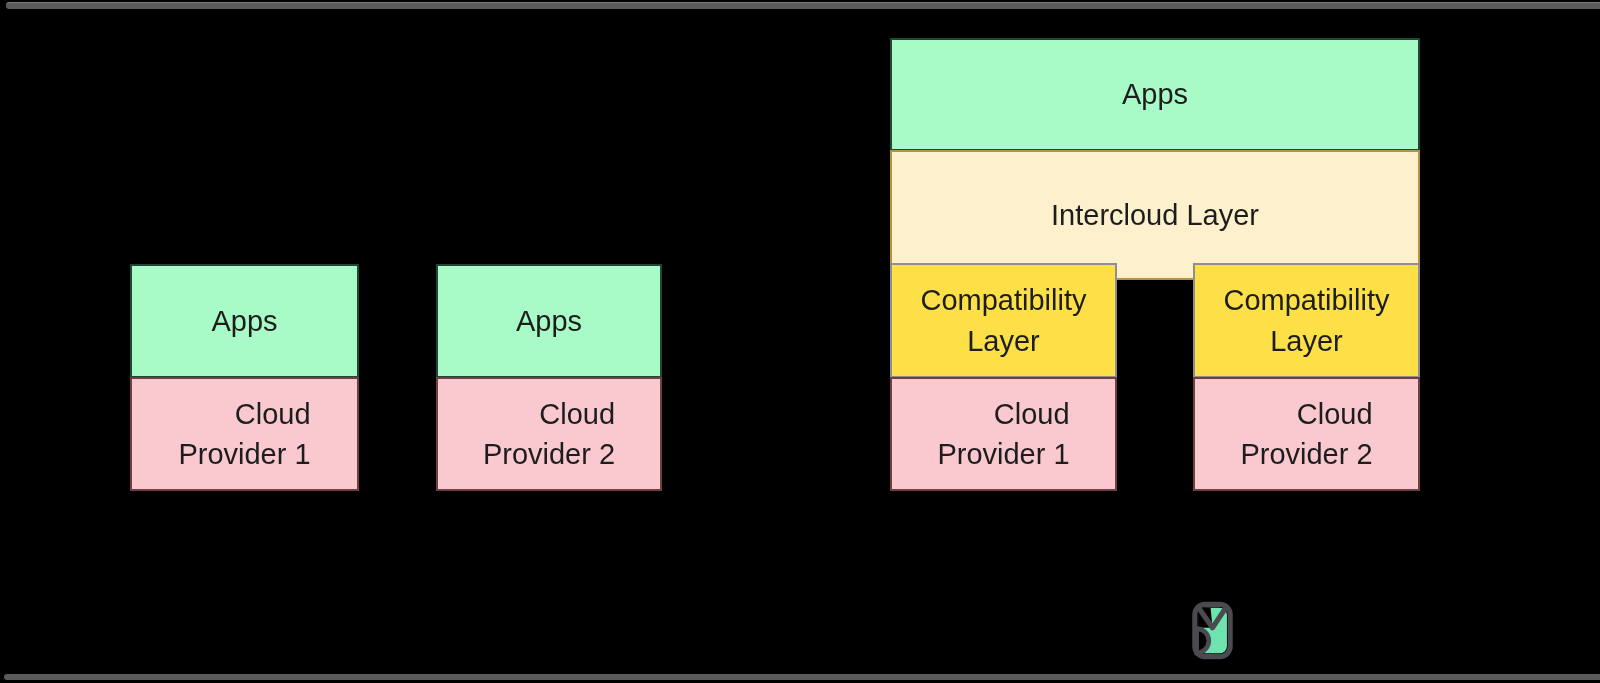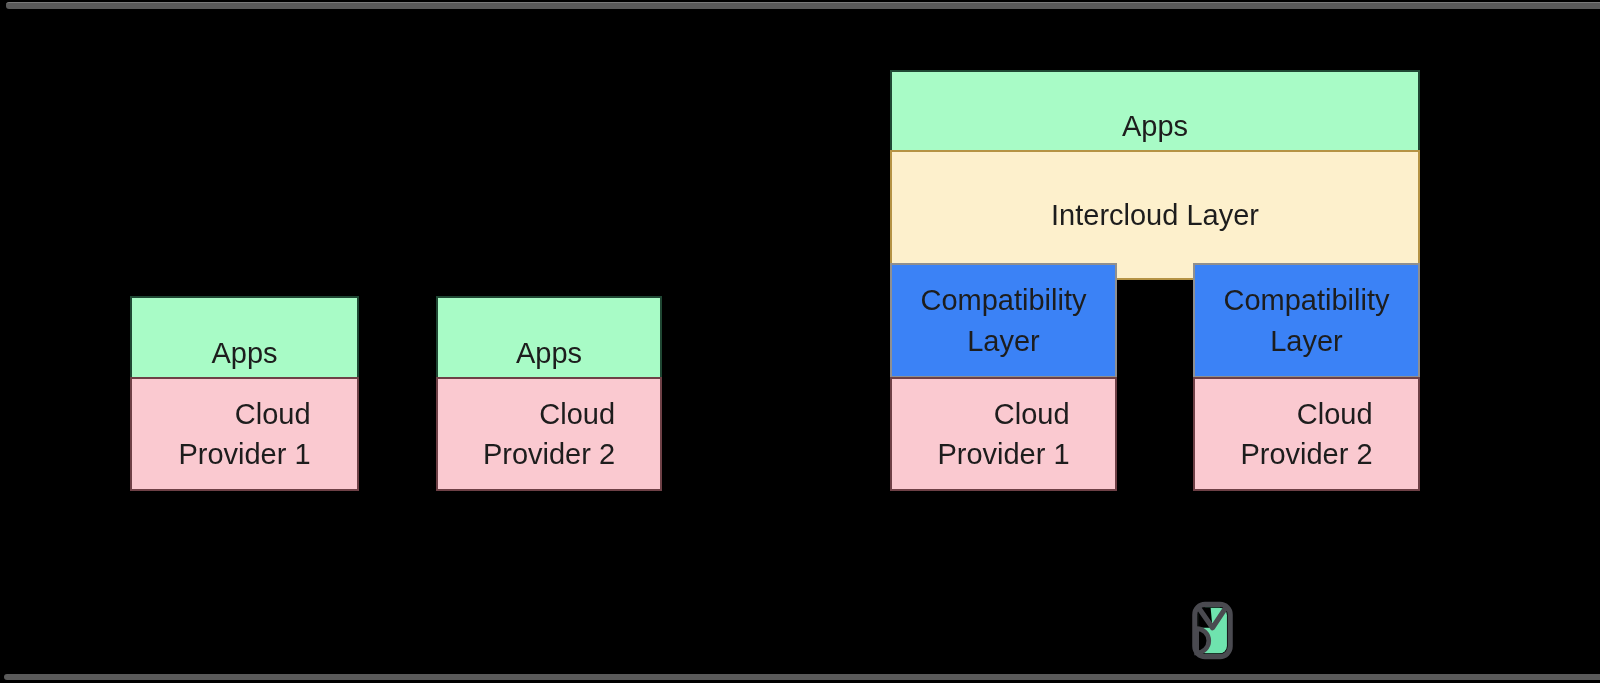--- a/index.html
+++ b/index.html
@@ -35,23 +35,23 @@
     display: flex;
     align-items: center;
     justify-content: center;
     text-align: center;
     font-size: 29px;
     line-height: 1.38;
     color: #1d1d1d;
     border: 2px solid transparent;
   }
   .box-label { white-space: pre-line; }
-  .green  { background: #a8fbc6; border-color: #1f4733; margin-top: 32px; }
+  .green  { background: #a8fbc6; border-color: #1f4733; }
   .yellow { background: #fdf0cc; border-color: #b59344; }
-  .white  { background: #3b82f6; border-color: #8f8f8f; }
+  .white  { background: #fde047; border-color: #8f8f8f; }
   .pink   { background: #fac9d0; border-color: #6e4046; text-align: right; }
   .logo {
     position: absolute;
     left: 1192px;
     top: 601px;
     width: 41px;
     height: 59px;
   }
 </style>
 </head>

